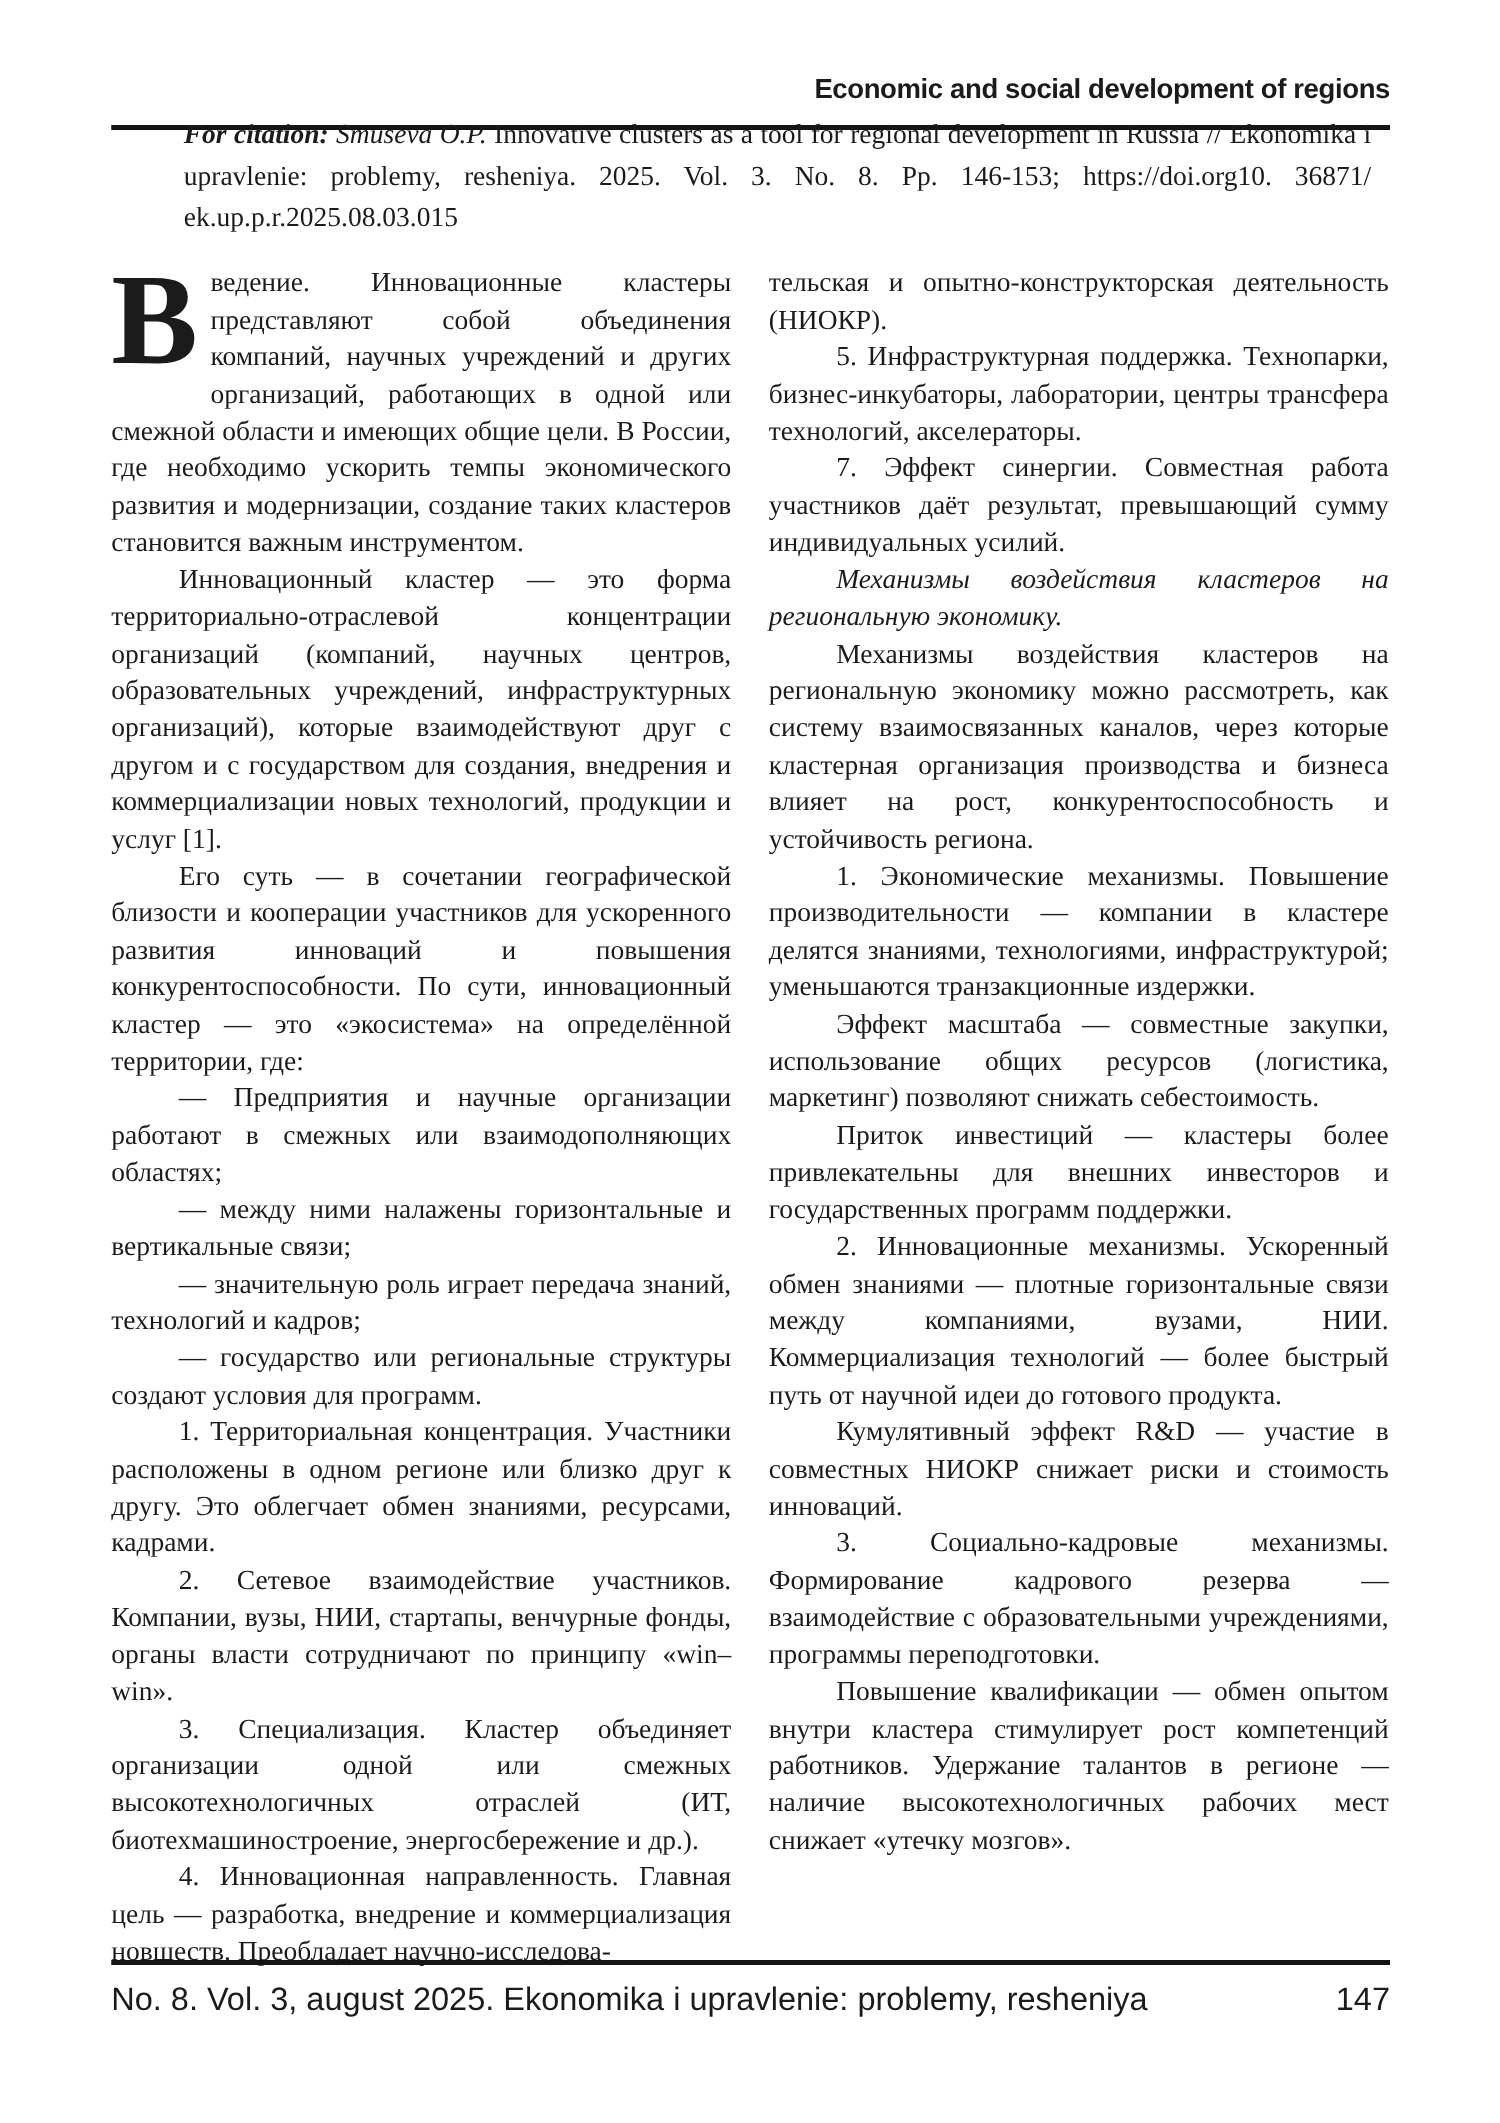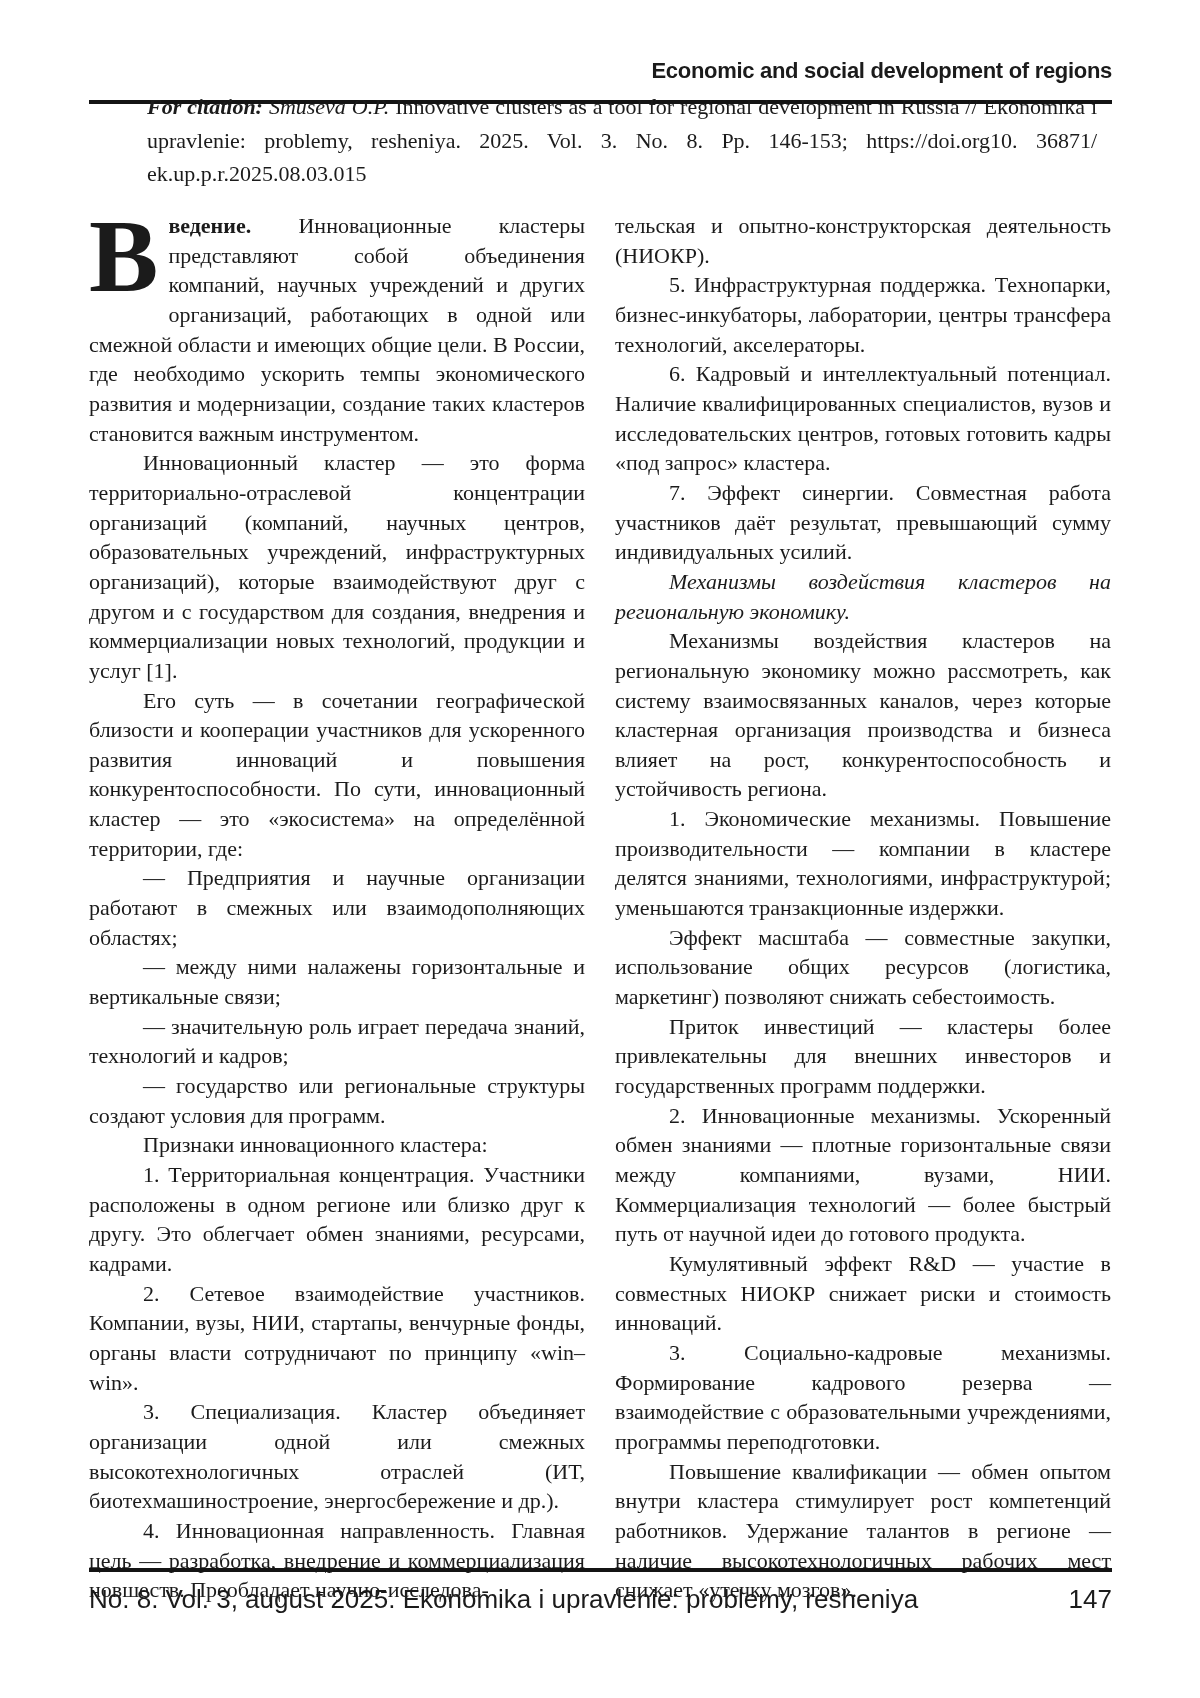--- a/index.html
+++ b/index.html
@@ -76,21 +76,21 @@
     hyphens: auto;
     -webkit-hyphens: auto;
   }
   .body-p.intro,
   .body-p.cont {
     text-indent: 0;
   }
   .body-p.heading-italic {
     font-style: italic;
   }
-  .lead-bold { font-weight: bold; }
+  .lead-bold { font-weight: normal; }
   .dropcap {
     float: left;
     font-weight: bold;
     font-size: 104px;
     line-height: 84px;
     height: 86px;
     margin: 3px 10px 0 0;
   }
   .footer-row {
     position: absolute;
@@ -117,31 +117,29 @@
   <main class="columns">
 
     <div class="col">
       <p class="body-p intro"><span class="dropcap">В</span><span class="lead-bold">ведение.</span> <span>Инновационные кластеры представляют собой объединения компаний, научных учреждений и других организаций, работающих в одной или смежной области и имеющих общие цели. В России, где необходимо ускорить темпы экономического развития и модернизации, создание таких кластеров становится важным инструментом.</span></p>
       <p class="body-p">Инновационный кластер — это форма территориально-отраслевой концентрации организаций (компаний, научных центров, образовательных учреждений, инфраструктурных организаций), которые взаимодействуют друг с другом и с государством для создания, внедрения и коммерциализации новых технологий, продукции и услуг [1].</p>
       <p class="body-p">Его суть — в сочетании географической близости и кооперации участников для ускоренного развития инноваций и повышения конкурентоспособности. По сути, инновационный кластер — это «экосистема» на определённой территории, где:</p>
       <p class="body-p">— Предприятия и научные организации работают в смежных или взаимодополняющих областях;</p>
       <p class="body-p">— между ними налажены горизонтальные и вертикальные связи;</p>
       <p class="body-p">— значительную роль играет передача знаний, технологий и кадров;</p>
       <p class="body-p">— государство или региональные структуры создают условия для программ.</p>
-      <p class="body-p">Признаки инновационного кластера:</p>
       <p class="body-p">1. Территориальная концентрация. Участники расположены в одном регионе или близко друг к другу. Это облегчает обмен знаниями, ресурсами, кадрами.</p>
       <p class="body-p">2. Сетевое взаимодействие участников. Компании, вузы, НИИ, стартапы, венчурные фонды, органы власти сотрудничают по принципу «win–win».</p>
       <p class="body-p">3. Специализация. Кластер объединяет организации одной или смежных высокотехнологичных отраслей (ИТ, биотехмашиностроение, энергосбережение и др.).</p>
       <p class="body-p">4. Инновационная направленность. Главная цель — разработка, внедрение и коммерциализация новшеств. Преобладает научно-исследова-</p>
     </div>
 
     <div class="col">
       <p class="body-p cont">тельская и опытно-конструкторская деятельность (НИОКР).</p>
       <p class="body-p">5. Инфраструктурная поддержка. Технопарки, бизнес-инкубаторы, лаборатории, центры трансфера технологий, акселераторы.</p>
-      <p class="body-p">6. Кадровый и интеллектуальный потенциал. Наличие квалифицированных специалистов, вузов и исследовательских центров, готовых готовить кадры «под запрос» кластера.</p>
       <p class="body-p">7. Эффект синергии. Совместная работа участников даёт результат, превышающий сумму индивидуальных усилий.</p>
       <p class="body-p heading-italic">Механизмы воздействия кластеров на региональную экономику.</p>
       <p class="body-p">Механизмы воздействия кластеров на региональную экономику можно рассмотреть, как систему взаимосвязанных каналов, через которые кластерная организация производства и бизнеса влияет на рост, конкурентоспособность и устойчивость региона.</p>
       <p class="body-p">1. Экономические механизмы. Повышение производительности — компании в кластере делятся знаниями, технологиями, инфраструктурой; уменьшаются транзакционные издержки.</p>
       <p class="body-p">Эффект масштаба — совместные закупки, использование общих ресурсов (логистика, маркетинг) позволяют снижать себестоимость.</p>
       <p class="body-p">Приток инвестиций — кластеры более привлекательны для внешних инвесторов и государственных программ поддержки.</p>
       <p class="body-p">2. Инновационные механизмы. Ускоренный обмен знаниями — плотные горизонтальные связи между компаниями, вузами, НИИ. Коммерциализация технологий — более быстрый путь от научной идеи до готового продукта.</p>
       <p class="body-p">Кумулятивный эффект R&amp;D — участие в совместных НИОКР снижает риски и стоимость инноваций.</p>
       <p class="body-p">3. Социально-кадровые механизмы. Формирование кадрового резерва — взаимодействие с образовательными учреждениями, программы переподготовки.</p>
       <p class="body-p">Повышение квалификации — обмен опытом внутри кластера стимулирует рост компетенций работников. Удержание талантов в регионе — наличие высокотехнологичных рабочих мест снижает «утечку мозгов».</p>

